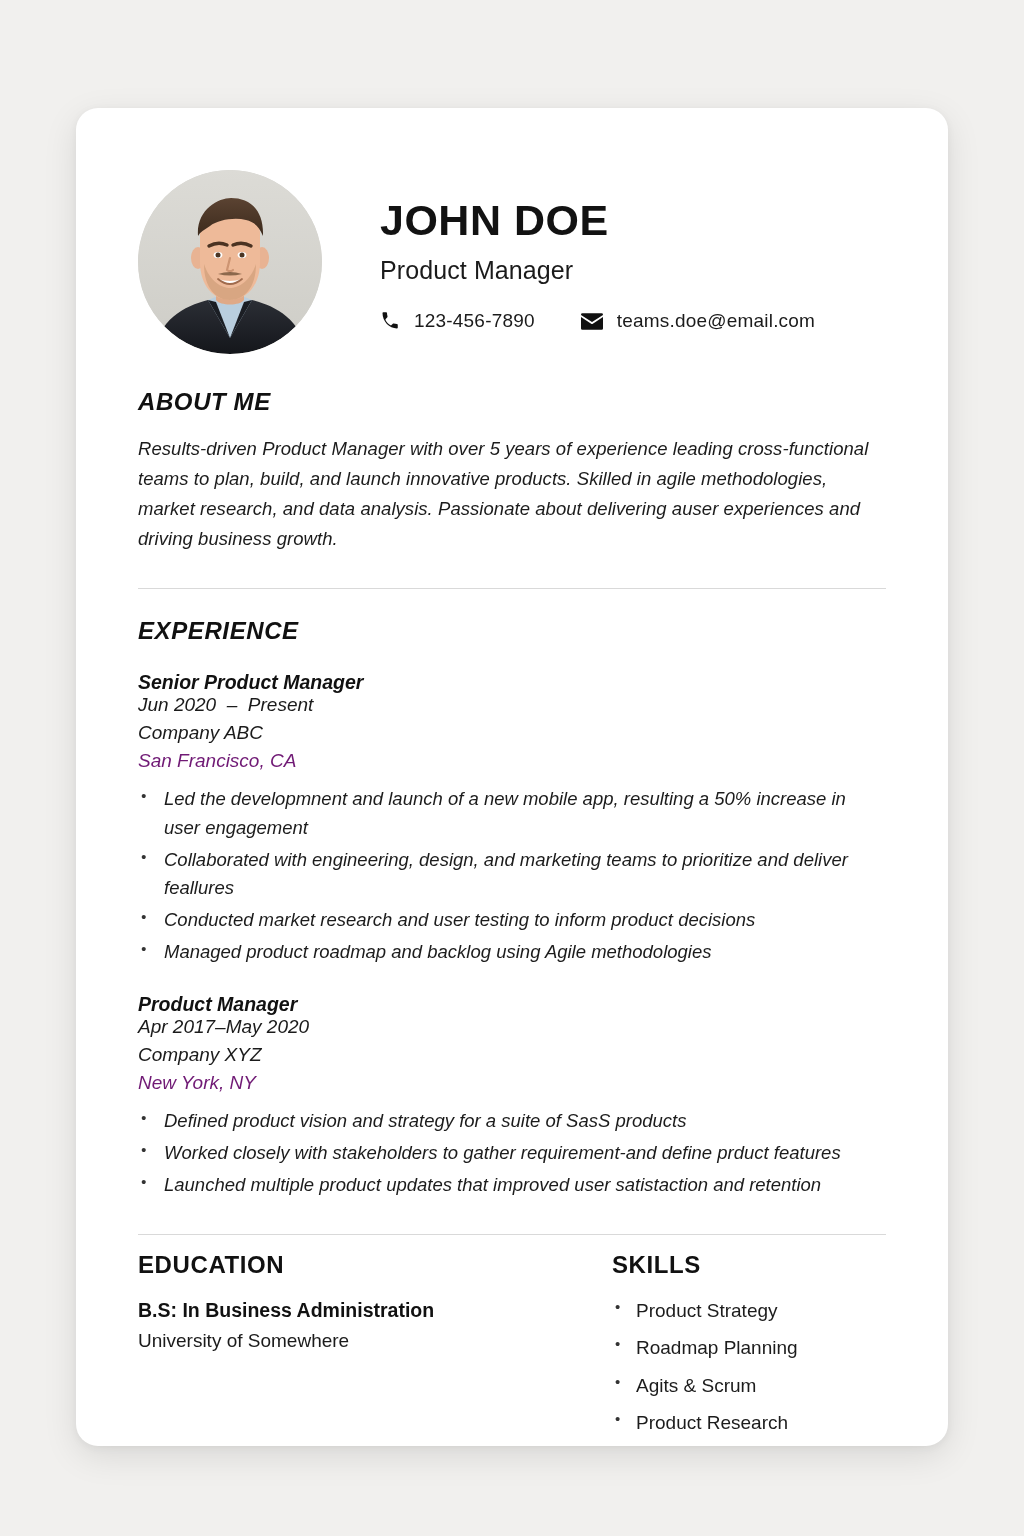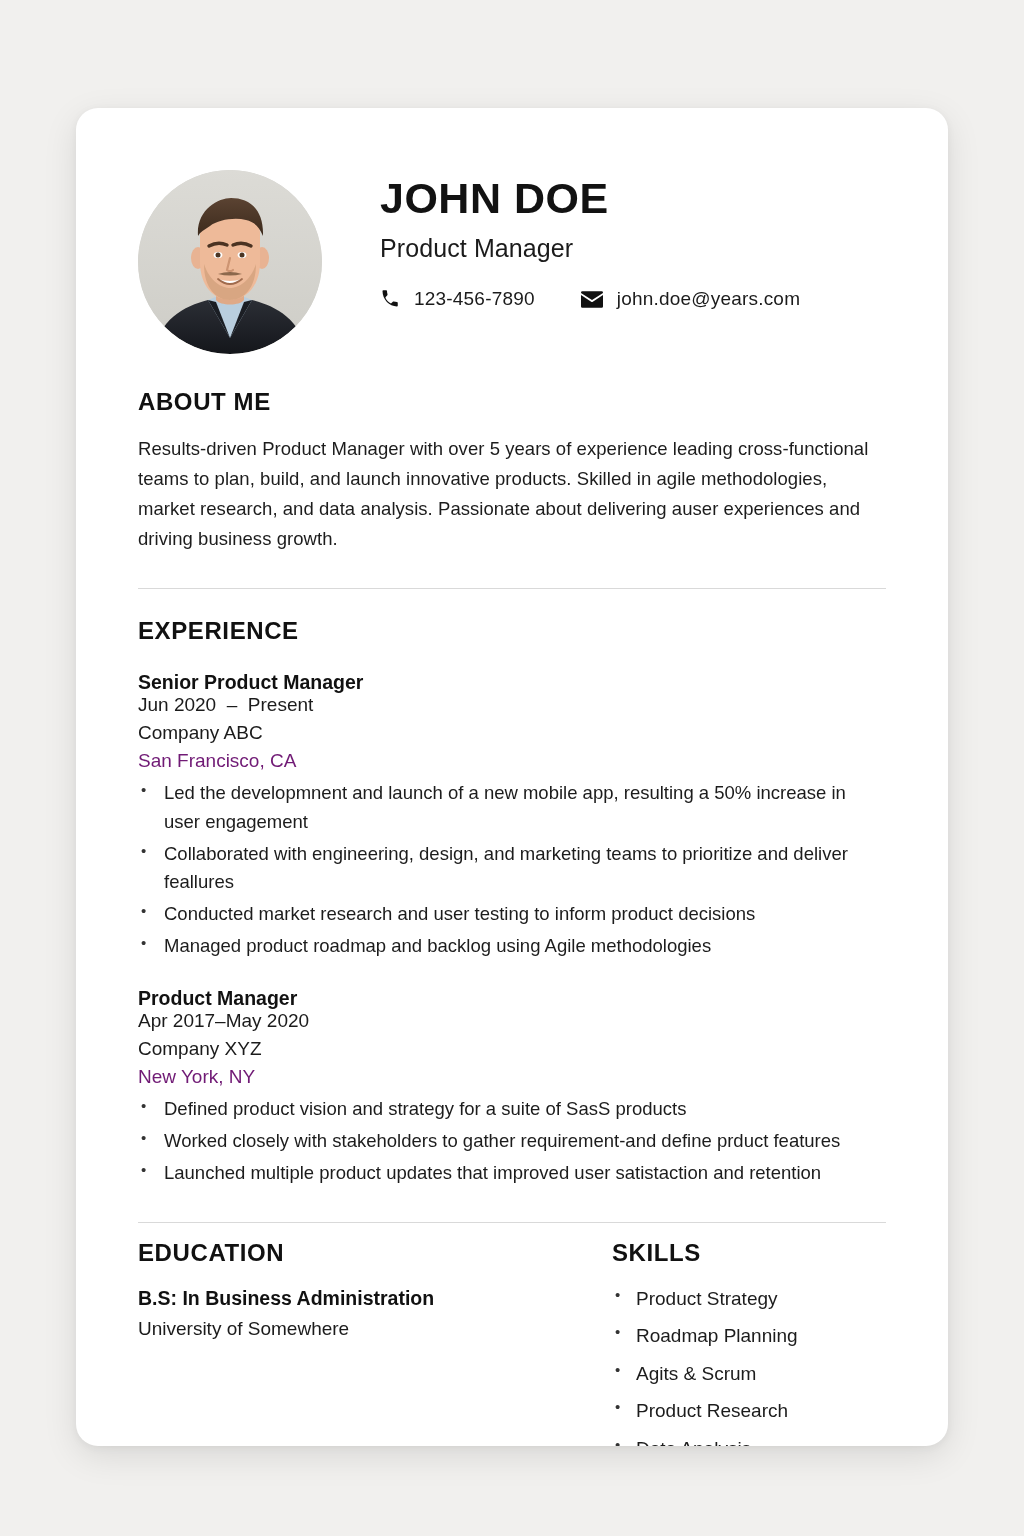--- a/index.html
+++ b/index.html
@@ -32,21 +32,21 @@
     background: #ffffff;
     border-radius: 22px;
     box-shadow: 0 10px 34px rgba(0,0,0,0.10), 0 2px 8px rgba(0,0,0,0.05);
     padding: 0;
     overflow: hidden;
   }
 
   
   .header {
     display: flex;
-    align-items: flex-start;
+    align-items: center;
     padding: 62px 0 0 62px;
   }
 
   .avatar {
     position: relative;
     width: 184px;
     height: 184px;
     min-width: 184px;
     border-radius: 50%;
     overflow: hidden;
@@ -91,21 +91,21 @@
     color: #1b1b1b;
     letter-spacing: 0.2px;
   }
   .contact-item svg { display: block; flex-shrink: 0; }
 
   
   .body-wrap {
     padding: 0 62px;
   }
 
-  .section { margin-top: 34px; }
+  .section { margin-top: 34px; font-style: italic; }
 
   .section-title {
     font-size: 24px;
     font-weight: 700;
     letter-spacing: 0.6px;
     color: #111111;
   }
 
   .about-text {
     margin-top: 18px;
@@ -154,21 +154,21 @@
   .job-location {
     font-size: 19px;
     font-weight: 400;
     color: #701a75;
     text-align: right;
     margin-top: 6px;
   }
 
   ul.bullets {
     list-style: none;
-    margin-top: 7px;
+    margin-top: 13px;
   }
   ul.bullets li {
     position: relative;
     padding-left: 26px;
     font-size: 18.5px;
     line-height: 1.56;
     color: #1c1c1c;
     margin-bottom: 3px;
   }
   ul.bullets li::before {
@@ -322,21 +322,21 @@
             <span>123-456-7890</span>
           </div>
 
           <div class="contact-item">
             <span>
               <svg width="22" height="17" viewBox="0 0 24 18" fill="#111111">
                 <path d="M1.5 0h21A1.5 1.5 0 0 1 24 1.5v.3L12 9.6 0 1.8v-.3A1.5 1.5 0 0 1 1.5 0z"></path>
                 <path d="M0 4.1v12.4A1.5 1.5 0 0 0 1.5 18h21a1.5 1.5 0 0 0 1.5-1.5V4.1l-11.5 7.5a1 1 0 0 1-1 0L0 4.1z"></path>
               </svg>
             </span>
-            <span>john.doe@years.com</span>
+            <span>teams.doe@email.com</span>
           </div>
         </div>
       </div>
     </div>
 
     <div class="body-wrap">
 
       <div class="section">
         <div class="section-title">ABOUT ME</div>
         <p class="about-text">Results-driven Product Manager with over 5 years of experience leading cross-functional teams to plan, build, and launch innovative products. Skilled in agile methodologies, market research, and data analysis. Passionate about delivering auser experiences and driving business growth.</p>

